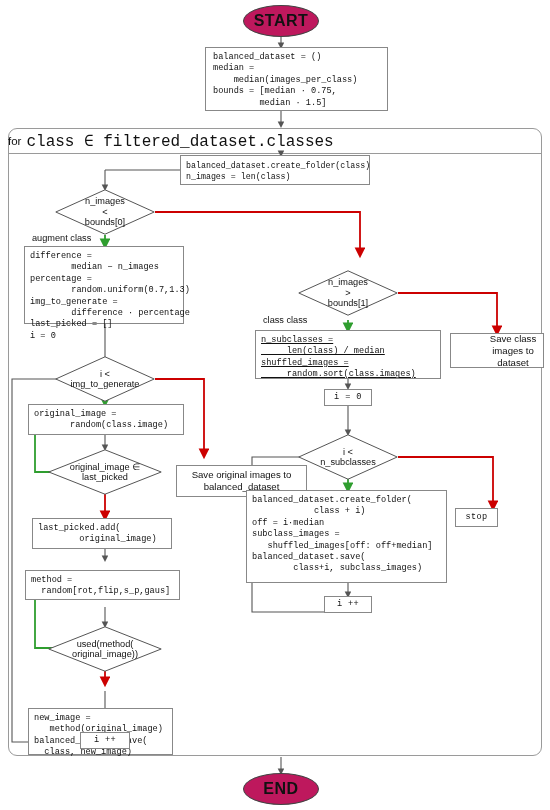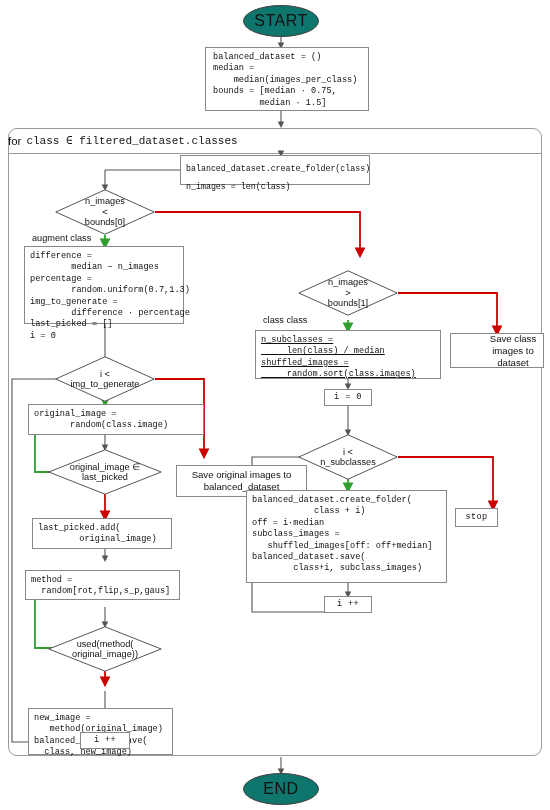--- a/index.html
+++ b/index.html
@@ -2,23 +2,23 @@
 <html><head>
 <meta charset="utf-8">
 <style>
   html,body{margin:0;padding:0;background:#ffffff;}
   body{width:550px;height:810px;position:relative;overflow:hidden;
        font-family:"Liberation Sans",sans-serif;color:#111;}
   #chart{position:absolute;left:0;top:0;width:550px;height:810px;}
   .node{position:absolute;box-sizing:border-box;}
 
   
-  .term{border:1.3px solid #444;border-radius:50%;background:#0f766e;
+  .term{border:1.3px solid #444;border-radius:50%;background:#be185d;
         display:flex;align-items:center;justify-content:center;
-        font-size:16px;letter-spacing:.5px;color:#111;}
+        font-size:16px;letter-spacing:.5px;color:#111;font-weight:bold;}
 
   
   .proc{border:1.2px solid #888;background:#fff;
         font-family:"Liberation Mono",monospace;font-size:8.6px;
         line-height:11.4px;color:#111;padding:4px 5px;white-space:pre;}
   .proc.ctr{display:flex;align-items:center;justify-content:center;
             text-align:center;white-space:normal;padding:3px 4px;}
   .proc.sans{font-family:"Liberation Sans",sans-serif;font-size:9.6px;
              line-height:12px;}
   .proc.mini{display:flex;align-items:center;justify-content:center;
@@ -31,21 +31,21 @@
   .dec .dtxt{position:relative;z-index:2;font-family:"Liberation Sans",sans-serif;
              font-size:9.2px;line-height:10.5px;color:#111;}
 
   
   .frame{position:absolute;box-sizing:border-box;border:1.3px solid #9a9a9a;
          border-radius:9px;background:transparent;}
   .frame-hdr{position:absolute;box-sizing:border-box;
              border-bottom:1.3px solid #9a9a9a;
              display:flex;align-items:center;justify-content:flex-start;
              font-size:11.5px;color:#111;}
-  .frame-hdr .mono{font-family:"Liberation Mono",monospace;font-size:11px;}
+  .frame-hdr .mono{font-family:"Liberation Mono",monospace;font-size:16px;}
 
   
   .elabel{position:absolute;font-size:9.2px;color:#111;white-space:nowrap;}
 
   svg.wires{position:absolute;left:0;top:0;width:550px;height:810px;
             pointer-events:none;}
 </style>
 </head>
 <body>
 
@@ -115,39 +115,39 @@
   </svg>
 
   <div class="node term" style="left:243px;top:5px;width:76px;height:32px;">
     <span>START</span>
   </div>
 
   <div class="node term" style="left:243px;top:773px;width:76px;height:32px;">
     <span>END</span>
   </div>
 
-  <div class="node proc" style="left:205px;top:47px;width:164px;height:64px;padding-left:7px;">balanced_dataset = ()
+  <div class="node proc" style="left:205px;top:47px;width:183px;height:64px;padding-left:7px;">balanced_dataset = ()
 median =
     median(images_per_class)
 bounds = [median · 0.75,
          median · 1.5]</div>
 
-  <div class="node proc" style="left:180px;top:155px;width:190px;height:30px;font-size:8.3px;line-height:18px;">balanced_dataset.create_folder(class)
+  <div class="node proc" style="left:180px;top:155px;width:190px;height:30px;font-size:8.3px;line-height:11px;">balanced_dataset.create_folder(class)
 n_images = len(class)</div>
 
   <div class="node proc" style="left:24px;top:246px;width:160px;height:78px;">difference =
         median − n_images
 percentage =
         random.uniform(0.7,1.3)
 img_to_generate =
         difference · percentage
 last_picked = []
 i = 0</div>
 
-  <div class="node proc" style="left:28px;top:404px;width:176px;height:31px;">original_image =
+  <div class="node proc" style="left:28px;top:404px;width:156px;height:31px;">original_image =
        random(class.image)</div>
 
   <div class="node proc" style="left:32px;top:518px;width:140px;height:31px;">last_picked.add(
         original_image)</div>
 
   <div class="node proc" style="left:25px;top:570px;width:155px;height:30px;">method =
   random[rot,flip,s_p,gaus]</div>
 
   <div class="node proc" style="left:28px;top:708px;width:145px;height:47px;">new_image =
    method(original_image)

